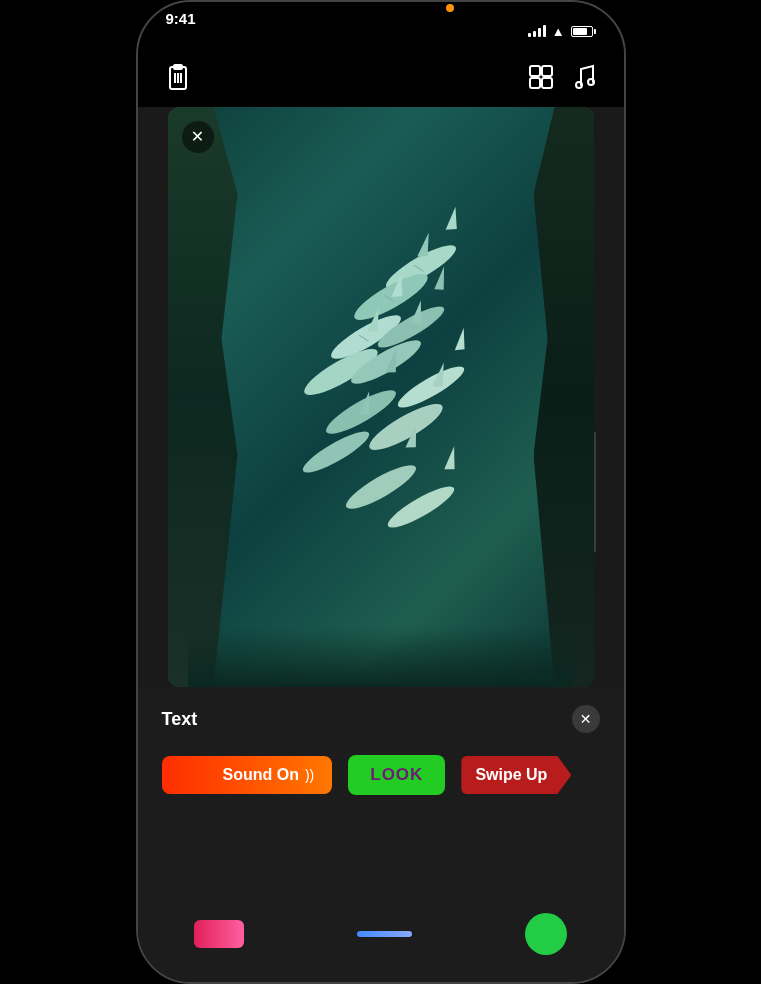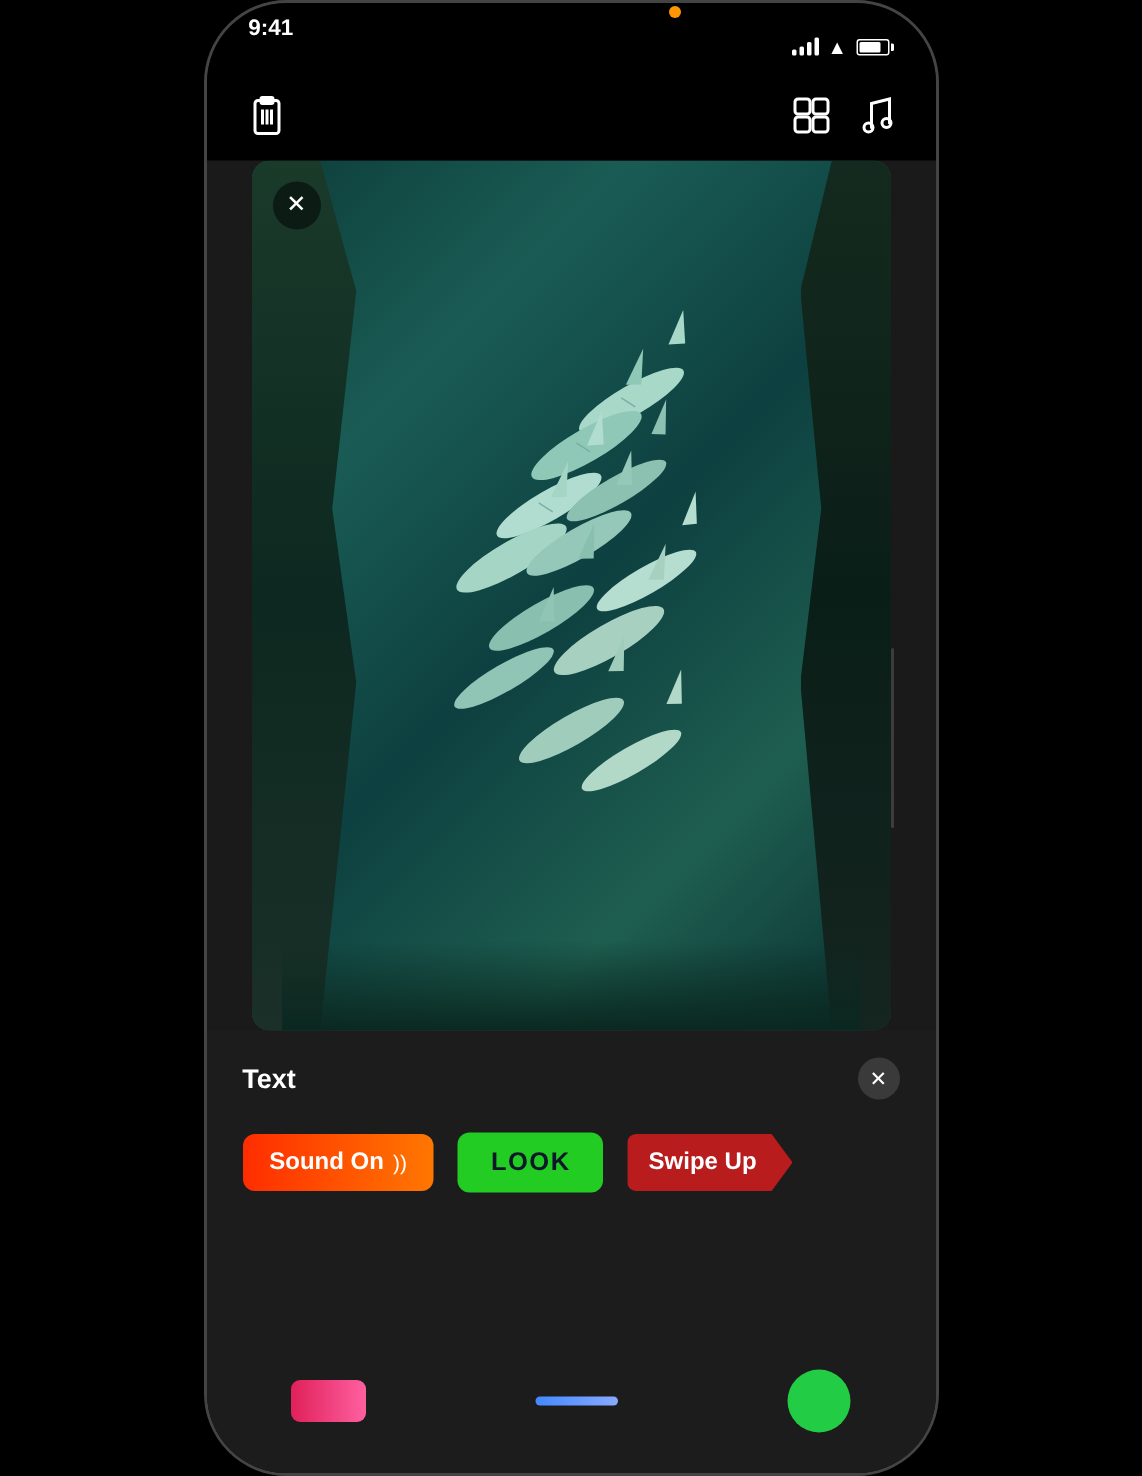--- a/index.html
+++ b/index.html
@@ -336,36 +336,37 @@
       display: flex;
       align-items: center;
       gap: 6px;
       flex-shrink: 0;
     }
     .sticker-sound-text {
       color: #fff;
       font-size: 16px;
       font-weight: 700;
       white-space: nowrap;
+      margin-left: 43px;
     }
     .sound-waves {
       color: #fff;
       font-size: 14px;
     }
 
     
     .sticker-look {
       background: #22cc22;
       padding: 10px 22px;
       border-radius: 8px;
       cursor: pointer;
       flex-shrink: 0;
     }
     .sticker-look-text {
-      color: #0f172a;
+      color: #701a75;
       font-size: 17px;
       font-weight: 900;
       letter-spacing: 1px;
     }
 
     
     .side-line {
       position: absolute;
       right: 28px;
       top: 50%;

